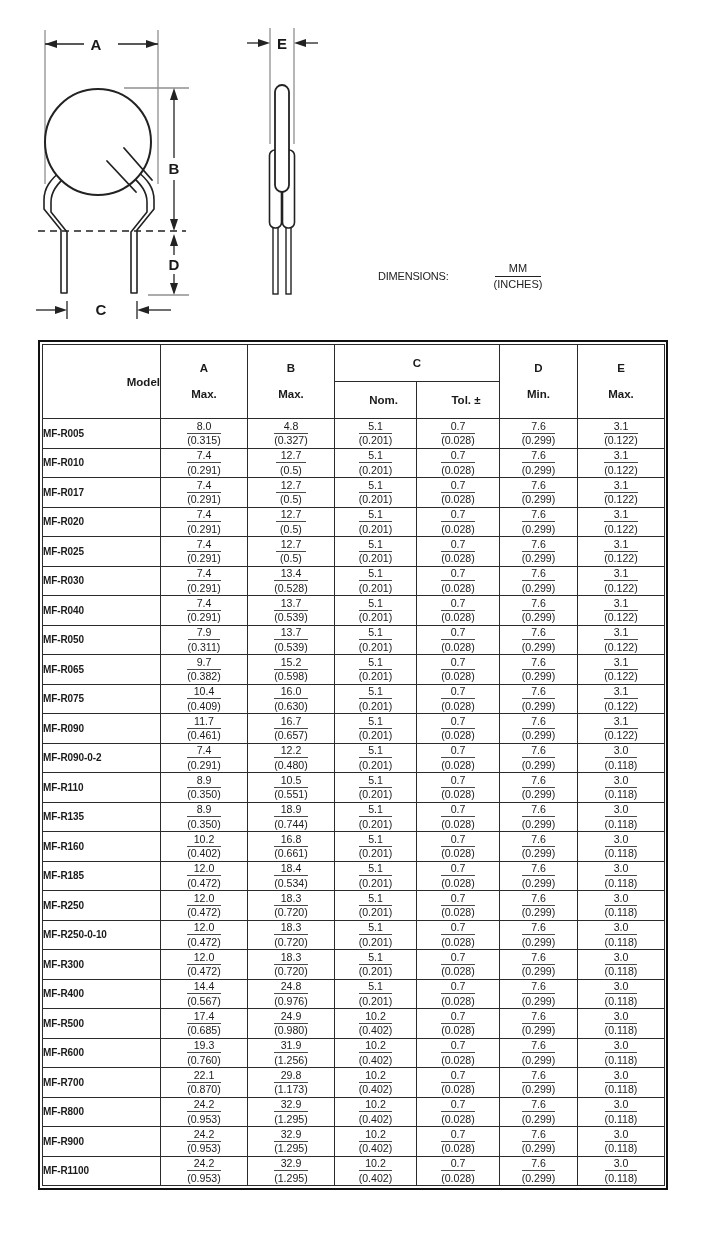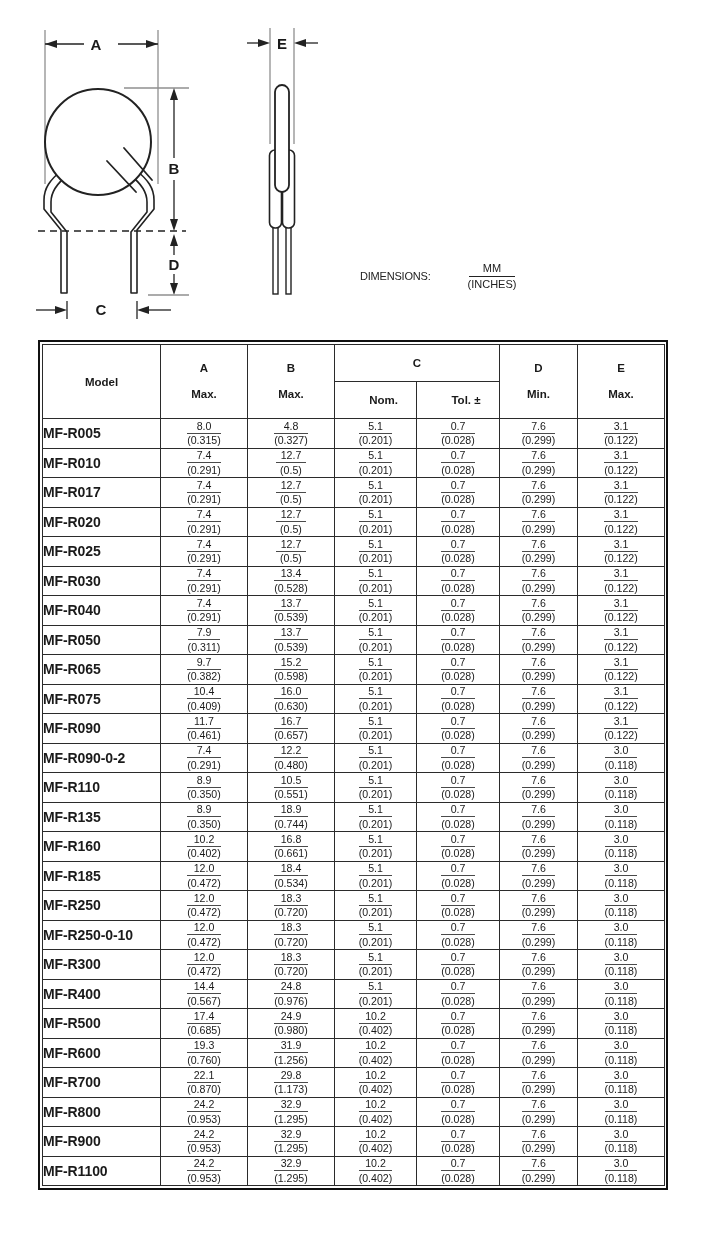--- a/index.html
+++ b/index.html
@@ -6,46 +6,46 @@
   body{
     width:706px;height:1239px;position:relative;background:#ffffff;
     font-family:"Liberation Sans","DejaVu Sans",sans-serif;color:#1a1a1a;
     -webkit-font-smoothing:antialiased;
   }
   
   .fig{position:absolute;}
   #front-view{left:28px;top:22px;}
   #side-view{left:243px;top:22px;}
   .dim-note{
-    position:absolute;left:360px;top:262px;display:flex;align-items:center;gap:5px;
+    position:absolute;left:378px;top:262px;display:flex;align-items:center;gap:13px;
     font-size:11px;color:#222;
   }
   .dim-note .note-label{letter-spacing:-0.2px;}
   .dim-note .frac{display:inline-flex;flex-direction:column;align-items:center;line-height:1.15;margin-left:32px;}
   .dim-note .frac .num{padding:0 14px 1px;border-bottom:1px solid #222;}
   .dim-note .frac .den{padding-top:1px;}
   svg text{font-family:"Liberation Sans","DejaVu Sans",sans-serif;font-weight:600;font-size:15px;fill:#1a1a1a;}
   
   .table-frame{
     position:absolute;left:38px;top:340px;width:630px;box-sizing:border-box;
     border:2.4px solid #111;padding:2px;background:#fff;
   }
   table.dims{border-collapse:collapse;width:100%;table-layout:fixed;}
   table.dims th,table.dims td{border:1.2px solid #2b2b2b;padding:0;box-sizing:border-box;}
   thead th{font-size:11.5px;font-weight:700;text-align:center;vertical-align:middle;}
   thead tr.h1 th{height:37px;}
   thead tr.h2 th{height:37px;padding-left:16px;}
-  th.model-h{text-align:center;padding-left:18px;}
+  th.model-h{text-align:right;padding-left:18px;}
   th.two-line{line-height:1.1;}
   th.two-line .h-top,th.two-line .h-bot{display:block;}
   th.two-line .h-top{margin-bottom:13px;}
   thead th{border-bottom-width:2px;}
   thead tr.h1 th.c-span{border-bottom-width:1.2px;}
   tbody td{height:29.5px;font-size:10.6px;text-align:center;vertical-align:middle;}
-  td.model-c{font-weight:700;font-size:14px;text-align:left;padding-left:11px;letter-spacing:-0.1px;}
+  td.model-c{font-weight:700;font-size:10px;text-align:left;padding-left:11px;letter-spacing:-0.1px;}
   .fr{display:inline-block;text-align:center;line-height:1.18;vertical-align:middle;}
   .fr .mm{display:block;border-bottom:1px solid #4a4a4a;padding:0 5px 0.5px;}
   .fr .in{display:block;padding-top:0.5px;}
 </style>
 </head>
 <body>
 
 <svg id="front-view" class="fig" width="175" height="300" viewBox="0 0 175 300" aria-hidden="true">
 
   <g stroke="#8f8f8f" stroke-width="1.3">

